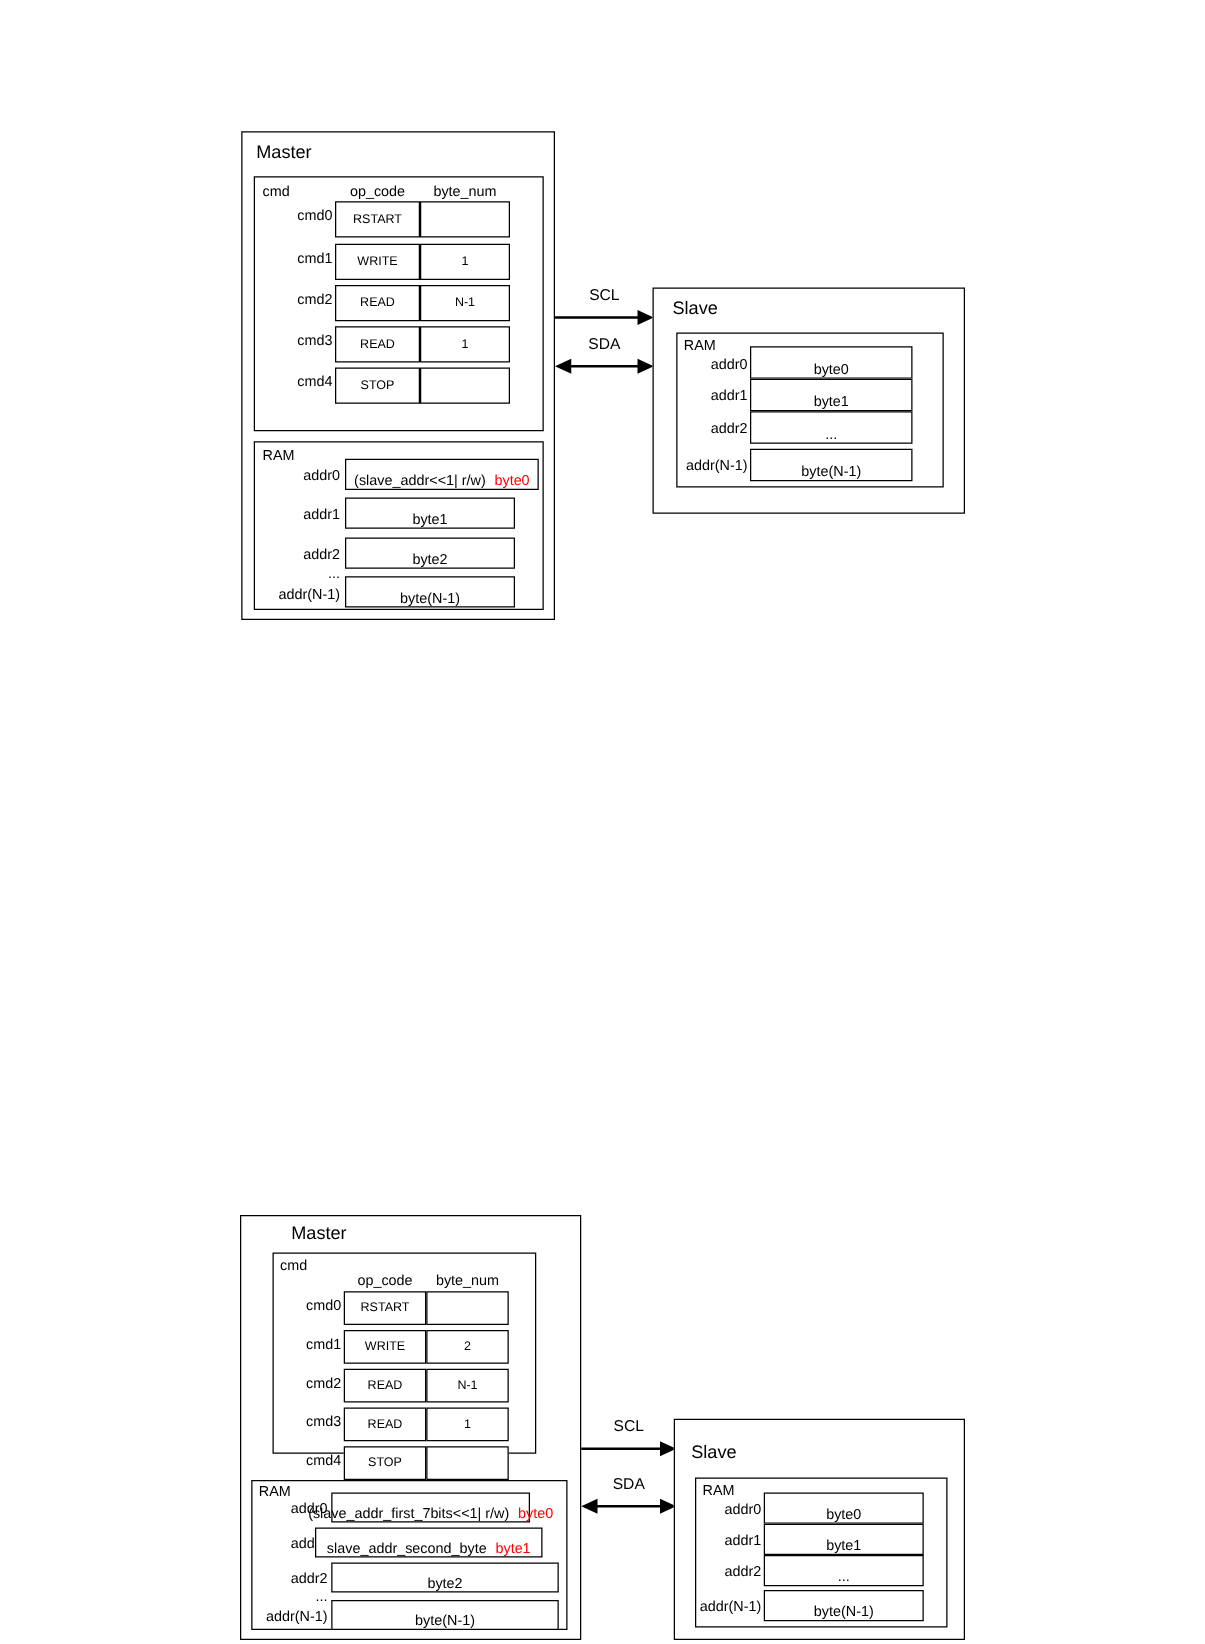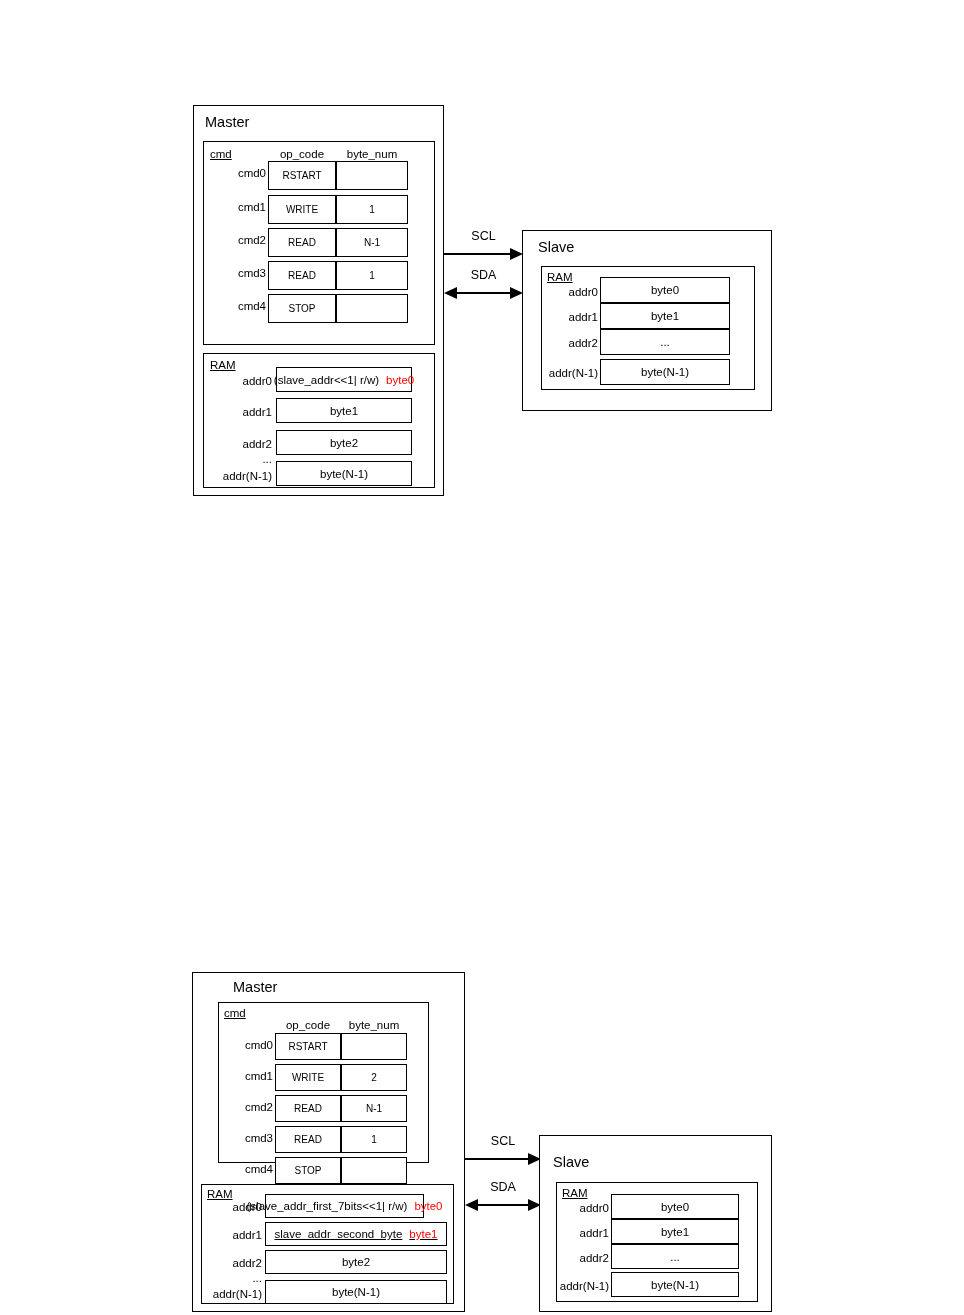--- a/index.html
+++ b/index.html
@@ -27,21 +27,20 @@
     position: absolute;
     font-size: 14.5px;
     line-height: 1;
     white-space: nowrap;
   }
   .inner-label {
     position: absolute;
     font-size: 11.5px;
     line-height: 1;
     white-space: nowrap;
-    text-decoration: underline;
   }
 
   
   .row {
     position: absolute;
     box-sizing: border-box;
     display: flex;
     align-items: stretch;
   }
   .cell {
@@ -78,21 +77,21 @@
     text-align: right;
     white-space: nowrap;
   }
 
   
   .ramcell {
     position: absolute;
     border: 1.3px solid #000;
     box-sizing: border-box;
     display: flex;
-    align-items: center;
+    align-items: flex-end;
     justify-content: center;
     font-size: 11.5px;
     background: #fff;
     white-space: nowrap;
     gap: 7px;
   }
   .red { color: #ff0000; }
 
   
   .sigwrap { position: absolute; }
@@ -164,21 +163,21 @@
     <div class="row" style="left:64px; top:152px; width:140px; height:29px;">
       <div class="cell opc" style="width:68px;">STOP</div>
       <div class="cell bnum" style="width:72px;"></div>
     </div>
   </div>
 
   <div class="box" style="left:9px; top:247px; width:232px; height:135px;">
     <div class="inner-label" style="left:6px; top:6px;">RAM</div>
 
     <div class="rowlabel" style="left:10px; top:22px; width:58px;">addr0</div>
-    <div class="ramcell" style="left:72px; top:13px; width:136px; height:25px;">
+    <div class="ramcell" style="left:72px; top:13px; width:155px; height:25px;">
       <span>(slave_addr&lt;&lt;1| r/w)</span>
       <span class="red">byte0</span>
     </div>
 
     <div class="rowlabel" style="left:10px; top:53px; width:58px;">addr1</div>
     <div class="ramcell" style="left:72px; top:44px; width:136px; height:25px;">
       <span>byte1</span>
     </div>
 
     <div class="rowlabel" style="left:10px; top:85px; width:58px;">addr2</div>
@@ -279,21 +278,21 @@
   <div class="box" style="left:8px; top:211px; width:253px; height:120px;">
     <div class="inner-label" style="left:5px; top:4px;">RAM</div>
 
     <div class="rowlabel" style="left:4px; top:17px; width:56px;">addr0</div>
     <div class="ramcell" style="left:63px; top:9px; width:159px; height:24px;">
       <span>(slave_addr_first_7bits&lt;&lt;1| r/w)</span>
       <span class="red">byte0</span>
     </div>
 
     <div class="rowlabel" style="left:4px; top:45px; width:56px;">addr1</div>
-    <div class="ramcell" style="left:63px; top:37px; width:182px; height:24px;text-decoration:underline;">
+    <div class="ramcell" style="left:50px; top:37px; width:182px; height:24px;">
       <span>slave_addr_second_byte</span>
       <span class="red">byte1</span>
     </div>
 
     <div class="rowlabel" style="left:4px; top:73px; width:56px;">addr2</div>
     <div class="ramcell" style="left:63px; top:65px; width:182px; height:24px;">
       <span>byte2</span>
     </div>
 
     <div class="ellipsis" style="left:4px; top:88px; width:56px;">...</div>

